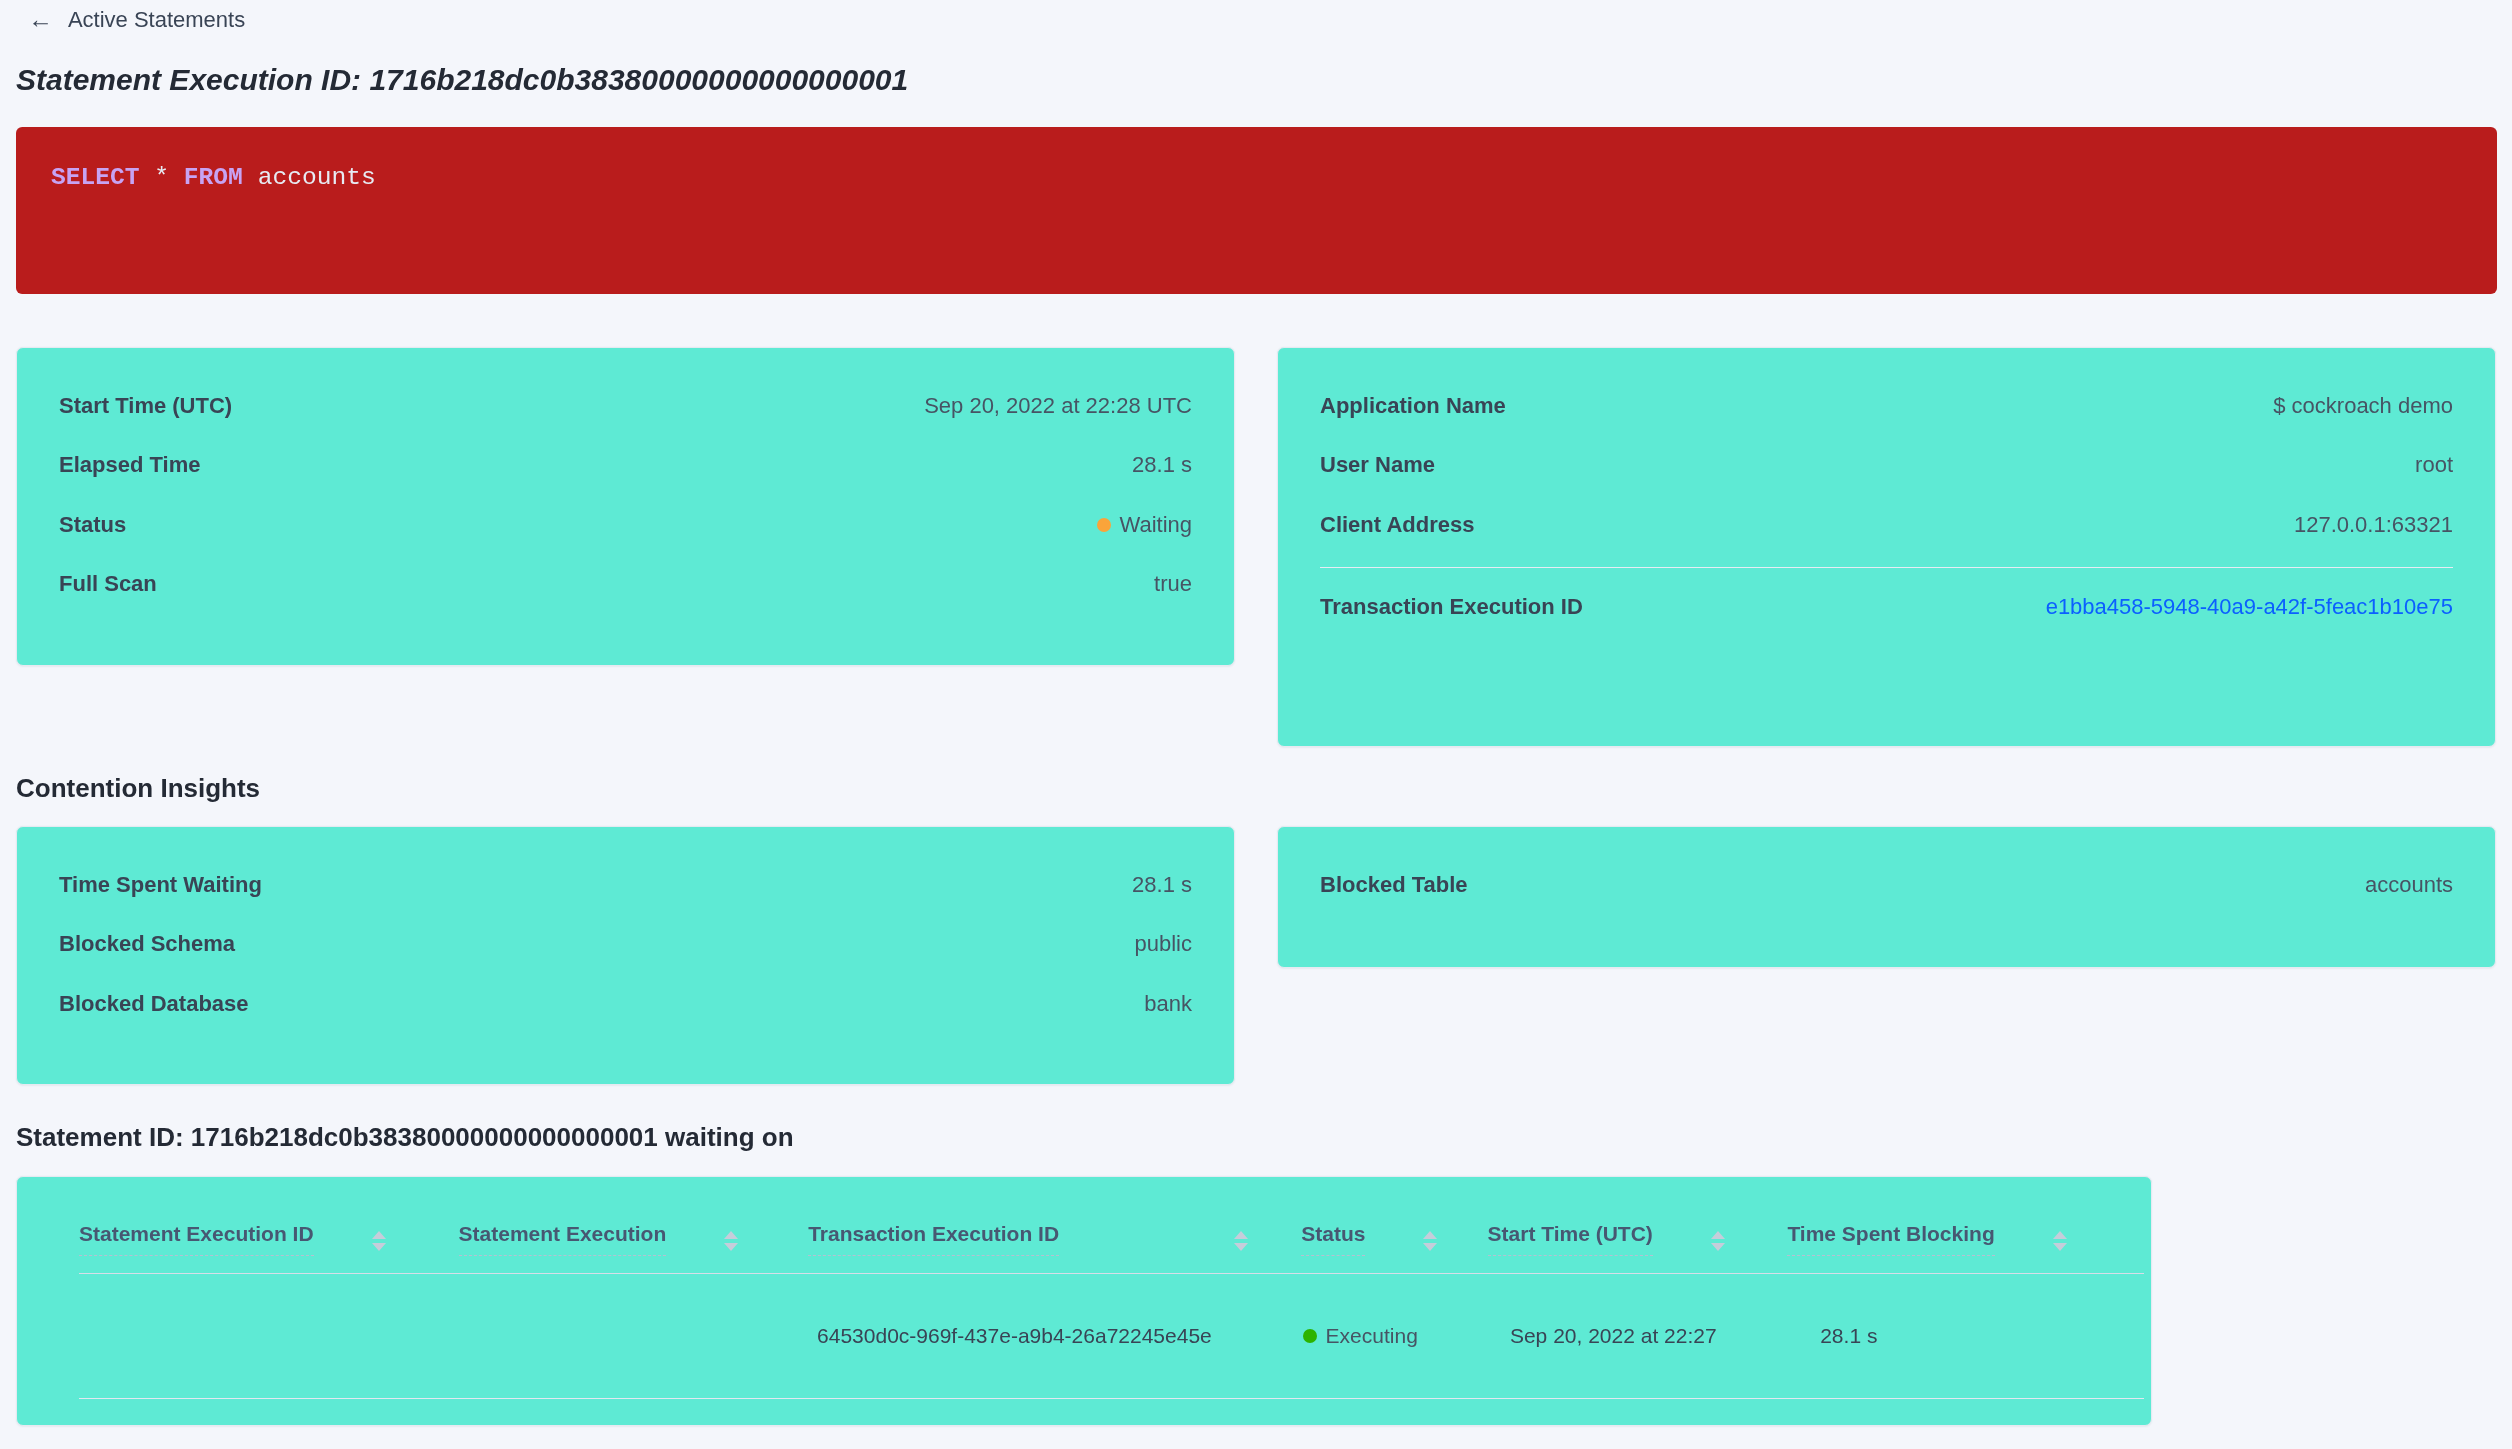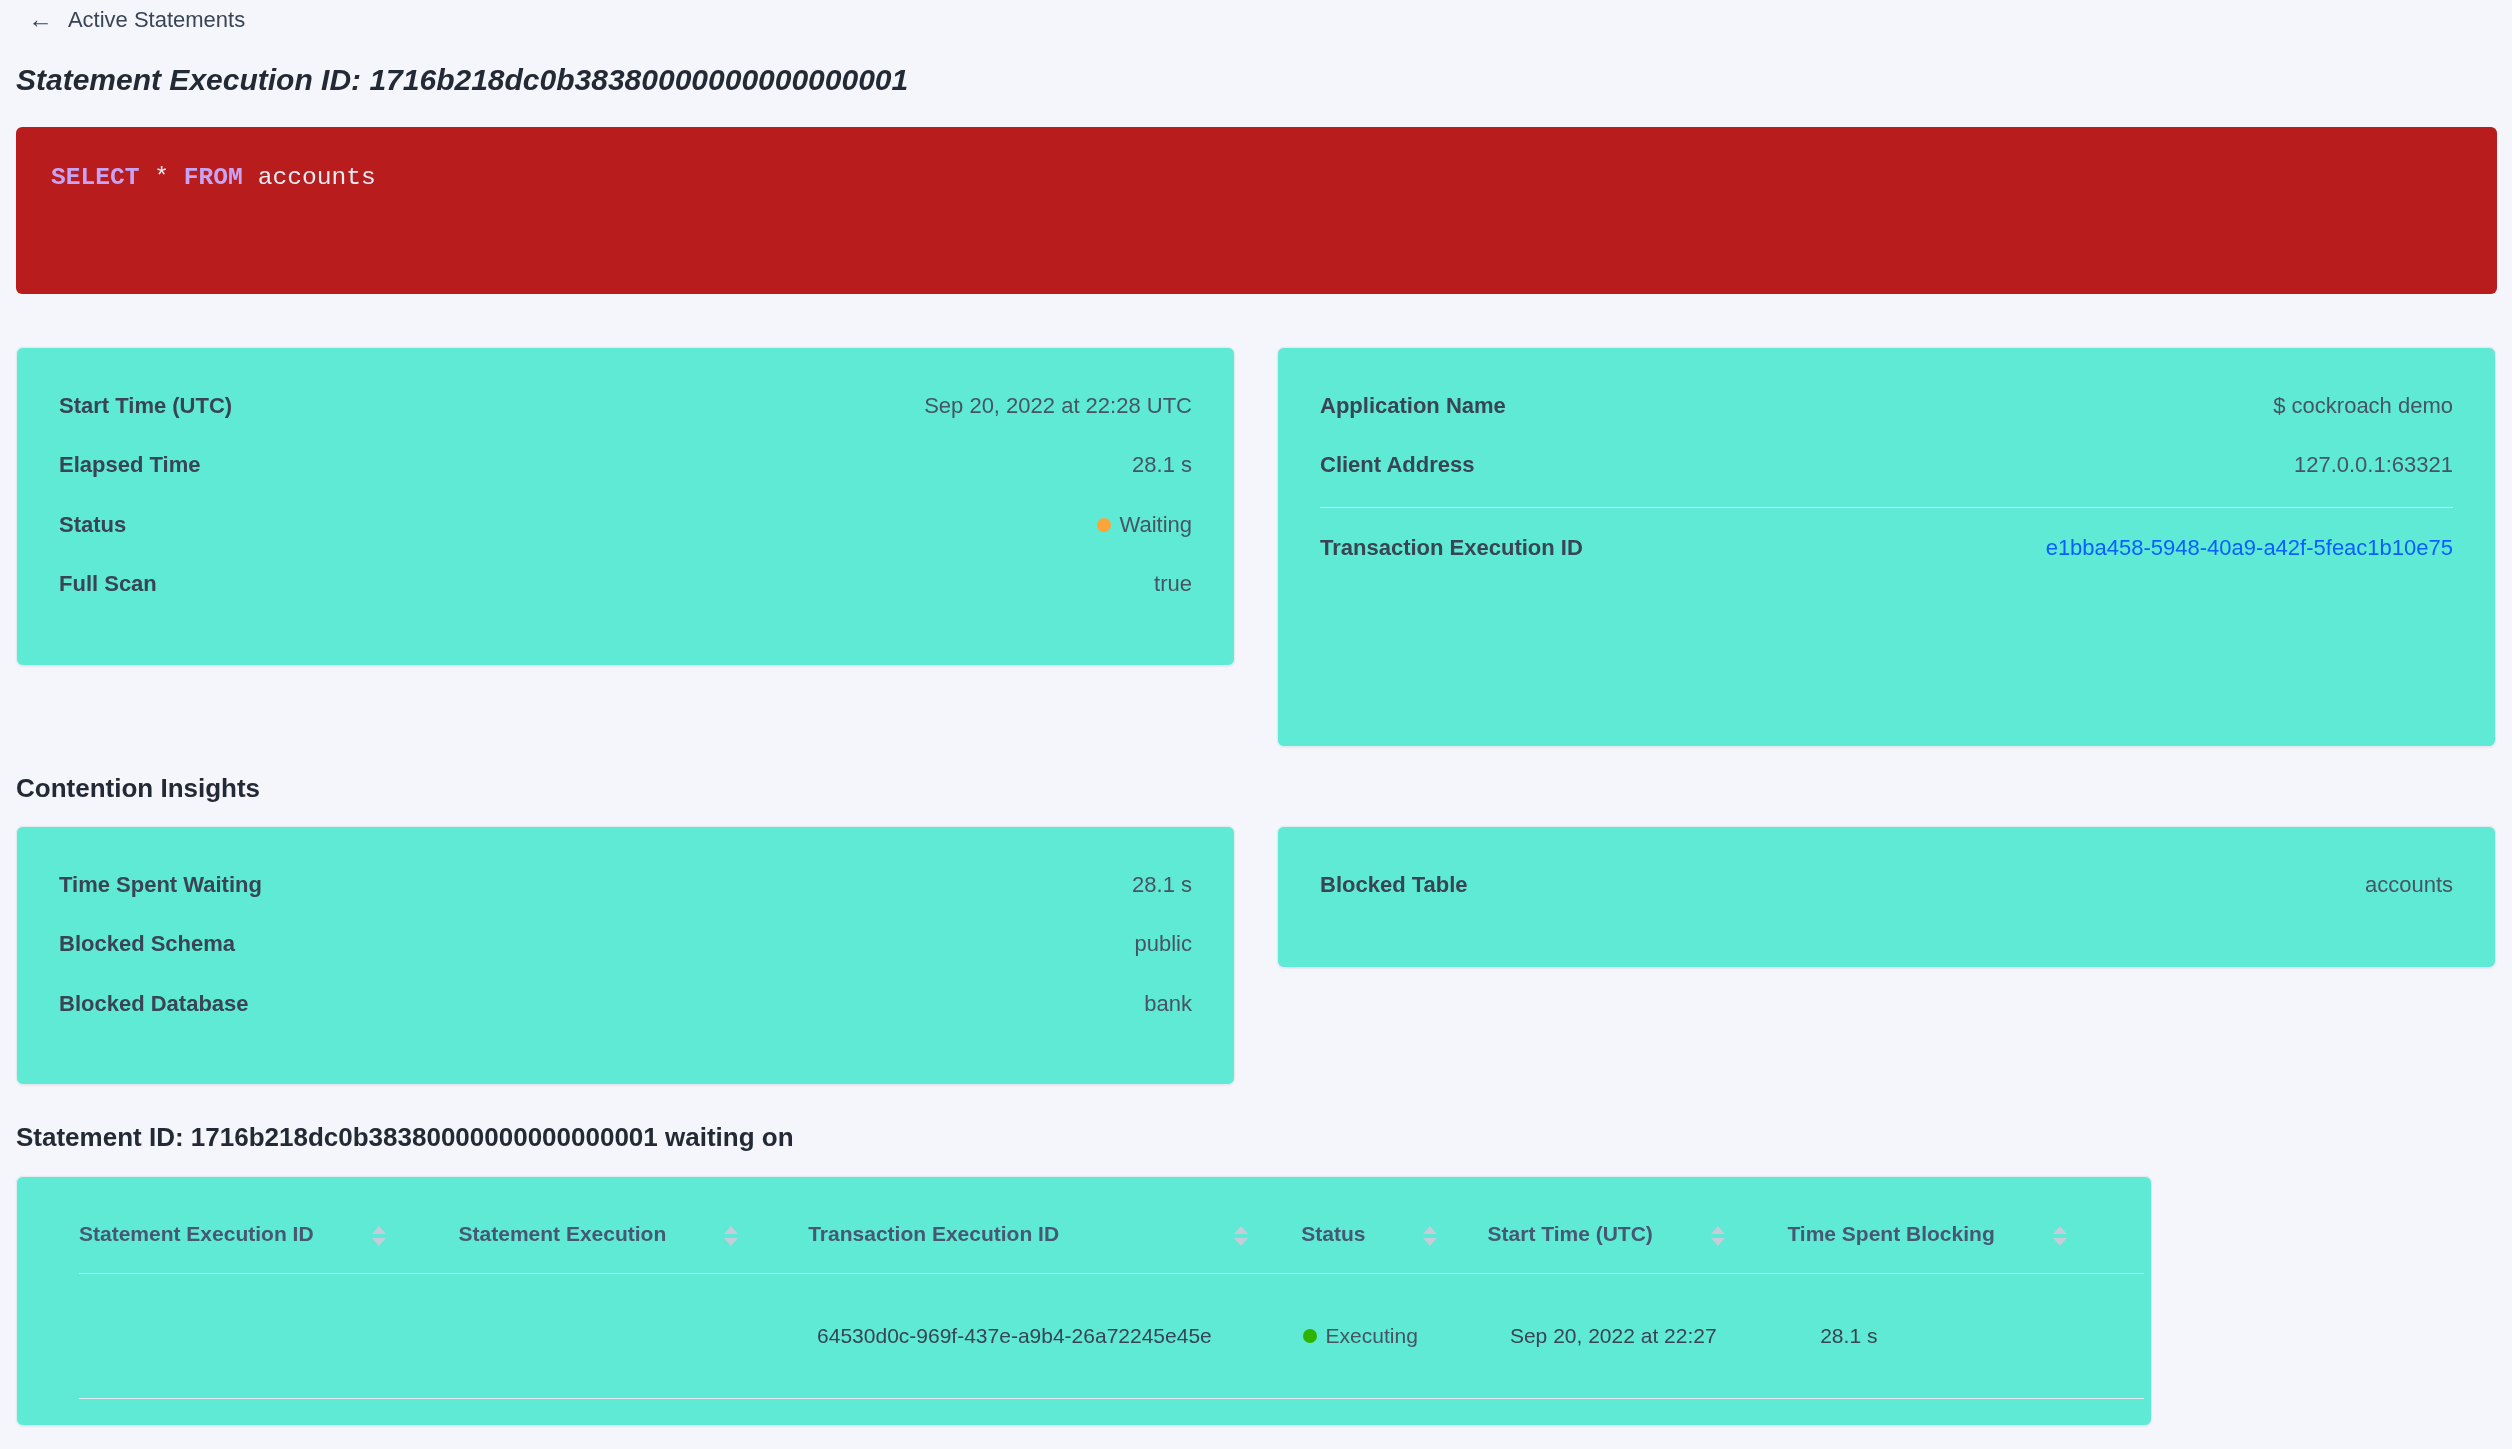--- a/index.html
+++ b/index.html
@@ -73,21 +73,21 @@
   .h-ci-right { height: 142px; }
 
   
   .table-card { width: 2136px; height: 250px; }
   .table-inner { margin: 0 7px 0 62px; }
   .thead {
     display: flex; align-items: flex-start;
     padding: 44px 0 16.7px 0;
     border-bottom: 0.9px solid #d8dde8;
   }
-  .th { display: flex; align-items: flex-start; cursor: pointer; }
+  .th { display: flex; align-items: center; cursor: pointer; }
   .th-label {
     font-size: 21px; font-weight: 700; color: #475872; line-height: 26px;
     padding-bottom: 8px; border-bottom: 1.8px dashed #b6c0d0;
   }
   .sort { display: flex; flex-direction: column; gap: 3.5px; margin-left: 58px; margin-top: 5.3px; }
   .sort .up    { width: 0; height: 0; border-left: 7px solid transparent; border-right: 7px solid transparent; border-bottom: 8px solid #c5cdda; }
   .sort .down  { width: 0; height: 0; border-left: 7px solid transparent; border-right: 7px solid transparent; border-top: 8px solid #c5cdda; }
   .th.push-arrow .sort { margin-left: auto; margin-right: 53px; }
 
   .col-1 { width: 381px; } .col-2 { width: 351px; } .col-3 { width: 495px; }
@@ -135,20 +135,24 @@
       <div class="kv-row">
         <span class="kv-label">Full Scan</span>
         <span class="kv-value">true</span>
       </div>
     </section>
 
     <section class="card half h-ov-right card-pad">
       <div class="kv-row">
         <span class="kv-label">Application Name</span>
         <span class="kv-value">$ cockroach demo</span>
+      </div>
+      <div class="kv-row">
+        <span class="kv-label">User Name</span>
+        <span class="kv-value">root</span>
       </div>
       <div class="kv-row">
         <span class="kv-label">Client Address</span>
         <span class="kv-value">127.0.0.1:63321</span>
       </div>
       <hr class="divider">
       <div class="kv-row">
         <span class="kv-label">Transaction Execution ID</span>
         <a class="kv-value link" style="color: rgb(11, 95, 255);">e1bba458-5948-40a9-a42f-5feac1b10e75</a>
       </div>

